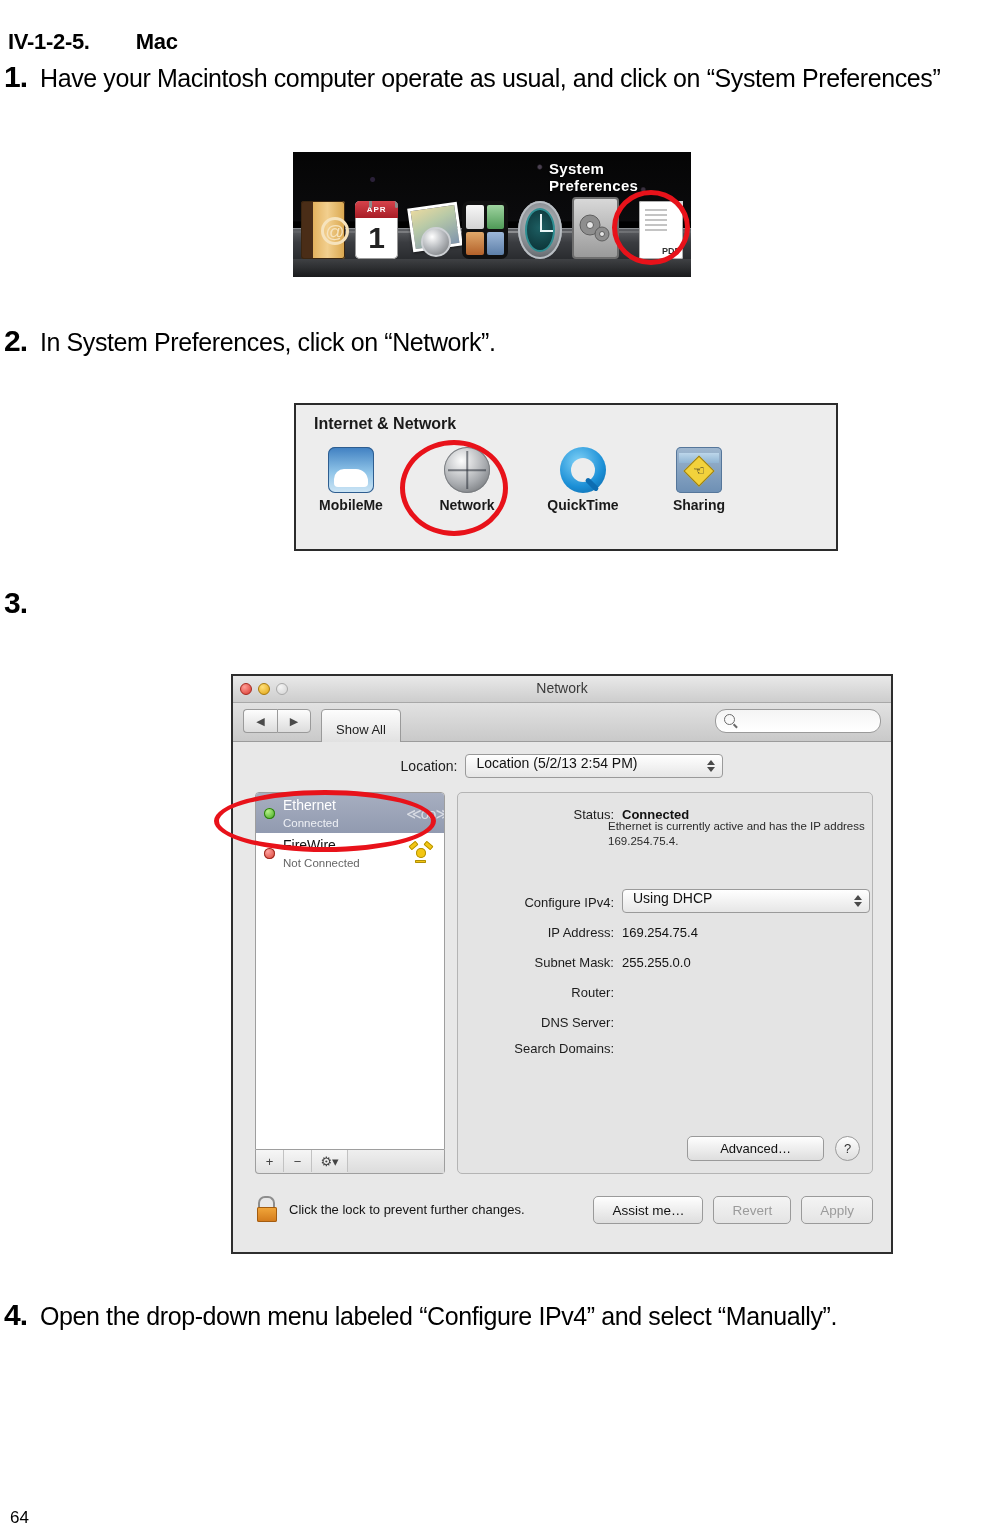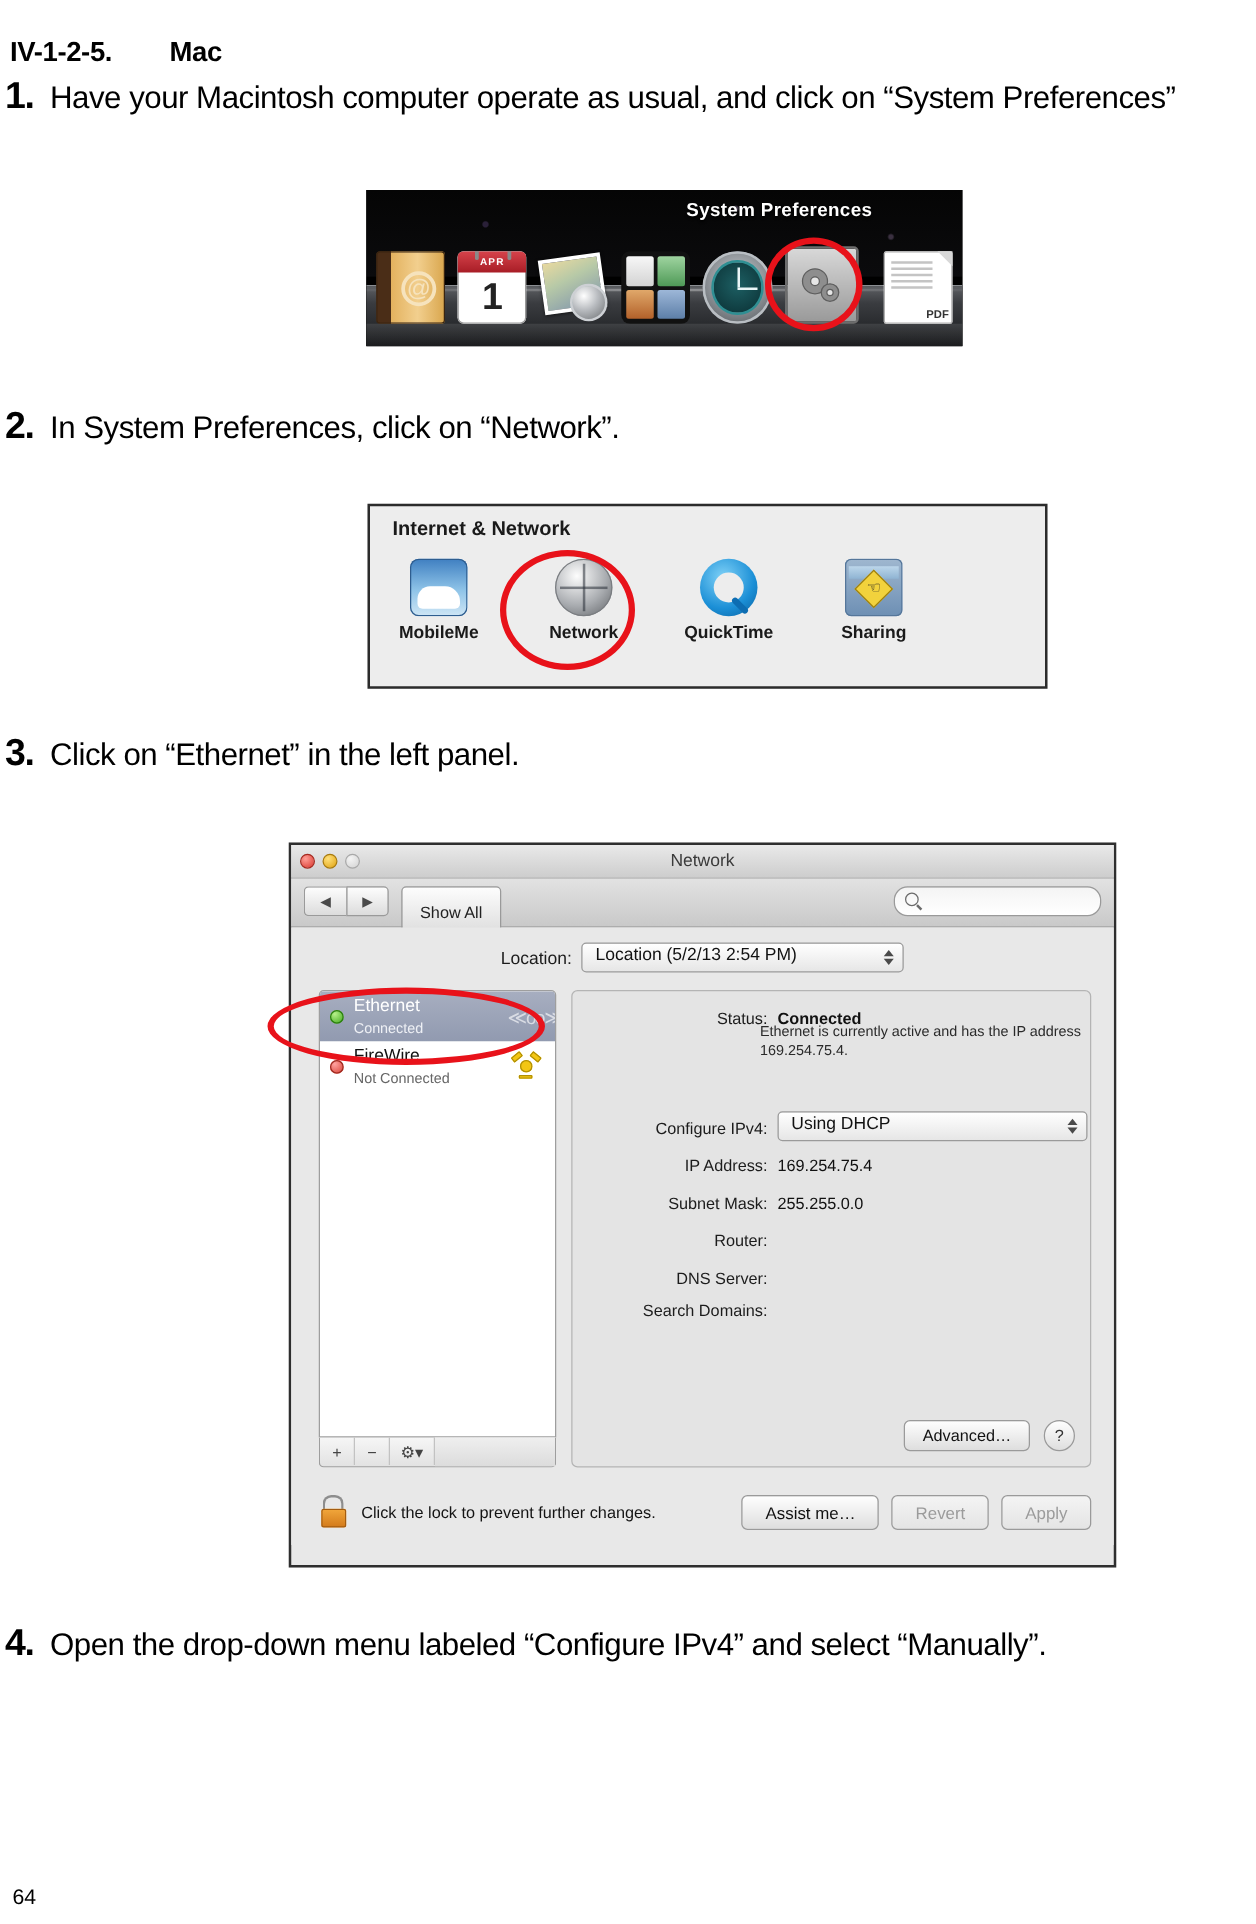--- a/index.html
+++ b/index.html
@@ -30,21 +30,21 @@
   }
   #step1{left:4px;top:62px;width:1000px;}
   #step2{left:4px;top:326px;width:900px;}
   #step3{left:4px;top:588px;width:900px;}
   #step4{left:4px;top:1300px;width:960px;}
 
   .pagenum{position:absolute;left:10px;top:1508px;font-size:17px;}
 
   
   .dock{
-    position:absolute;left:293px;top:152px;width:477px;height:125px;
+    position:absolute;left:293px;top:152px;width:398px;height:125px;
     background:#000;overflow:hidden;
   }
   .dock .sky{position:absolute;inset:0;background:
       radial-gradient(circle at 20% 22%, #2a2038 0 2px, transparent 3px),
       radial-gradient(circle at 62% 12%, #4a4050 0 1.5px, transparent 3px),
       radial-gradient(circle at 88% 30%, #3a3040 0 1.5px, transparent 3px),
       linear-gradient(#050505,#0b0b0d 55%,#000 56%);}
   .dock .shelf{
     position:absolute;left:0;right:0;bottom:0;height:48px;
     background:linear-gradient(#5e6064,#3a3c40 28%,#26282b 70%,#1a1b1d);
@@ -275,21 +275,21 @@
   #rowCfg{left:14px;top:96px;align-items:center;}
   #rowCfg .flab{padding-top:3px;}
   #cfgPopup{width:248px;}
   #rowIP{left:14px;top:132px;}
   #rowMask{left:14px;top:162px;}
   #rowRouter{left:14px;top:192px;}
   #rowDNS{left:14px;top:222px;}
   #rowSearch{left:14px;top:248px;}
 
   .advbtn{
-    position:absolute;right:48px;bottom:12px;height:25px;padding:0 14px;
+    position:absolute;right:48px;bottom:12px;height:25px;padding:0 32px;
     border:1px solid #9a9a9a;border-radius:5px;background:linear-gradient(#fefefe,#dedede);
     font-size:13px;color:#111;cursor:pointer;
   }
   .helpbtn{
     position:absolute;right:12px;bottom:12px;width:25px;height:25px;border-radius:50%;
     border:1px solid #9a9a9a;background:linear-gradient(#fefefe,#dedede);
     font-size:13px;color:#333;cursor:pointer;padding:0;
   }
 
   .lockrow{position:absolute;left:24px;bottom:14px;display:flex;align-items:center;gap:10px;}
@@ -407,21 +407,20 @@
             <div class="man">☜</div>
         </div>
         <div class="plbl">Sharing</div>
       </div>
     </div>
   </div>
   <div class="ovalred" style="left:400px;top:440px;width:108px;height:96px;"></div>
 
   <div class="step" id="step3">
     <div class="num">3.</div>
-    <div class="txt">Click on “Ethernet” in the left panel.</div>
   </div>
 
   <div class="netwin">
 
     <div class="titlebar">
       <div class="lights">
         <i class="l1"></i>
         <i class="l2"></i>
         <i class="l3"></i>
       </div>

